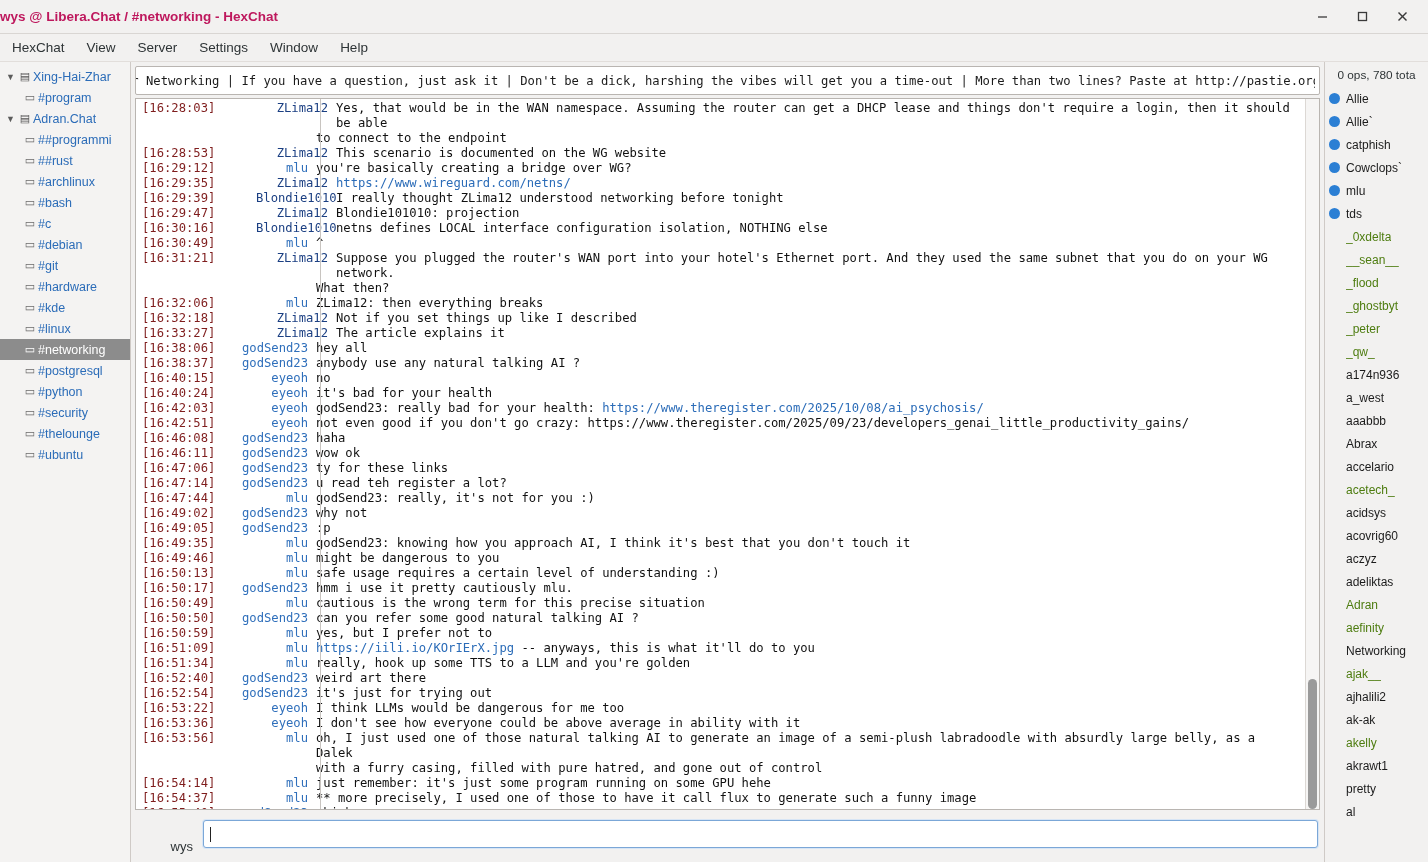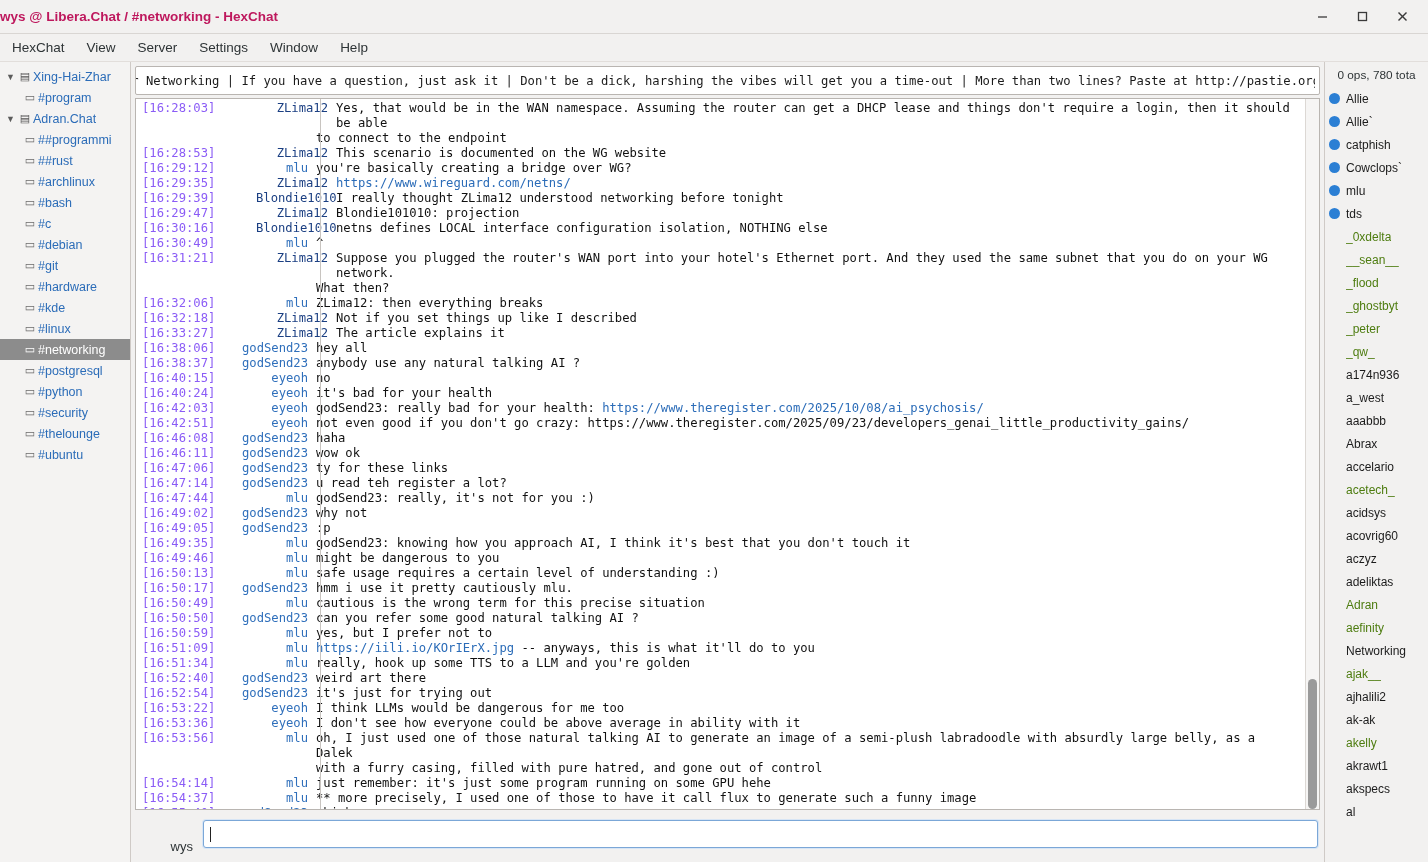--- a/index.html
+++ b/index.html
@@ -179,21 +179,21 @@
     padding-top: 2px;
   }
   .msg {
     display: flex;
     align-items: flex-start;
     white-space: pre;
   }
   .ts {
     flex: 0 0 100px;
     width: 100px;
-    color: #8b5cf6;
+    color: #7f1d1d;
     padding-left: 6px;
     box-sizing: border-box;
   }
   .nick {
     flex: 0 0 80px;
     width: 80px;
     text-align: right;
     padding-right: 8px;
     box-sizing: border-box;
     overflow: hidden;
@@ -620,21 +620,21 @@
           <div class="user-row">
             <span class="u-dot none"></span>
             <span class="u-name away">akelly</span>
           </div>
           <div class="user-row">
             <span class="u-dot none"></span>
             <span class="u-name">akrawt1</span>
           </div>
           <div class="user-row">
             <span class="u-dot none"></span>
-            <span class="u-name">akspecs</span>
+            <span class="u-name">pretty</span>
           </div>
           <div class="user-row">
             <span class="u-dot none"></span>
             <span class="u-name">al</span>
           </div>
         </div>
     </div>
 
   </div>
 </div>

